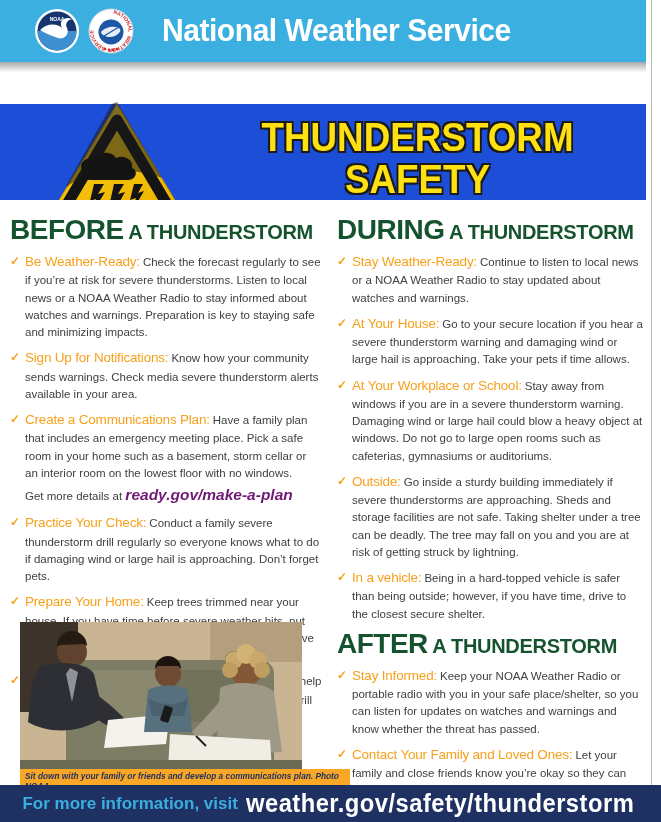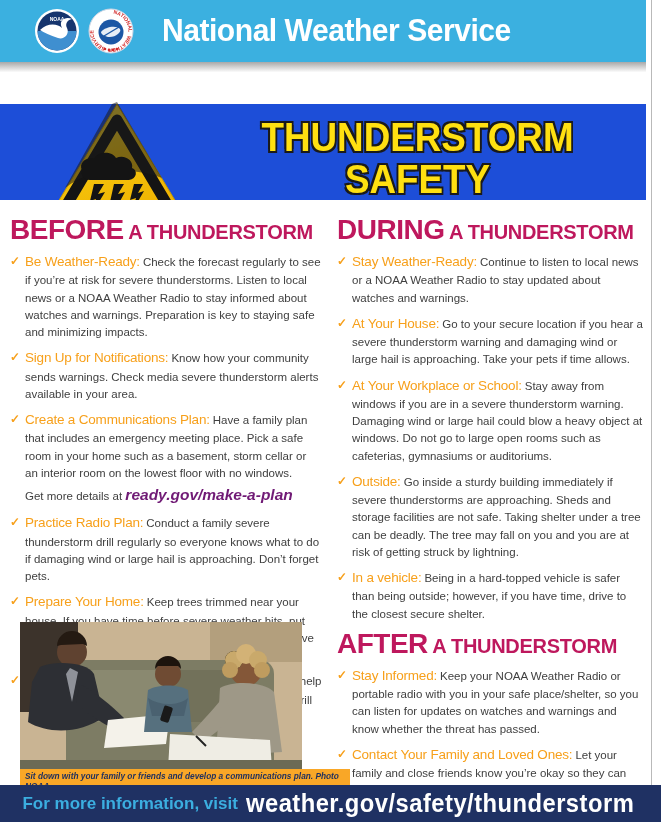--- a/index.html
+++ b/index.html
@@ -28,21 +28,21 @@
                 transform:scaleX(0.92);transform-origin:center;display:block;line-height:1.05;}
   .banner-line2{font-size:34px;font-weight:bold;color:#ffffff;display:block;line-height:1.1;
                 transform:scaleX(0.92);transform-origin:center;letter-spacing:0.5px;}
 
   
   .content{position:absolute;top:200px;left:0;width:646px;height:585px;background:#fff;}
   .col{position:absolute;top:14px;}
   .col-left{left:10px;width:312px;}
   .col-right{left:337px;width:306px;}
 
-  .sec-heading{color:#be185d;font-weight:bold;margin:2px 0 8px 0;line-height:1;}
+  .sec-heading{color:#14532d;font-weight:bold;margin:2px 0 8px 0;line-height:1;}
   .sec-heading .big{font-size:28px;letter-spacing:-0.5px;}
   .sec-heading .small{font-size:20px;letter-spacing:-0.3px;}
 
   .item{position:relative;padding-left:15px;margin-bottom:7px;
         font-size:11.5px;line-height:1.5;color:#404040;}
   .check{position:absolute;left:0;top:0;color:#f7a01b;font-weight:bold;font-size:12px;}
   .item-title{color:#f7a01b;font-weight:normal;font-size:13.5px;letter-spacing:-0.2px;margin-right:3px;}
   .extra-line{margin-top:1px;}
   .red-link{color:#701a75;font-weight:bold;font-style:italic;font-size:15.5px;cursor:pointer;}
 
@@ -135,21 +135,21 @@
       </div>
       <div class="item">
         <span class="check">✓</span>
         <span class="item-title">Create a Communications Plan:</span><span class="item-text">Have a family plan that includes an emergency meeting place. Pick a safe room in your home such as a basement, storm cellar or an interior room on the lowest floor with no windows.</span>
         <div class="extra-line">
           <span>Get more details at </span><span class="red-link">ready.gov/make-a-plan</span>
         </div>
       </div>
       <div class="item">
         <span class="check">✓</span>
-        <span class="item-title">Practice Radio Plan:</span><span class="item-text">Conduct a family severe thunderstorm drill regularly so everyone knows what to do if damaging wind or large hail is approaching. Don’t forget pets.</span>
+        <span class="item-title">Practice Your Check:</span><span class="item-text">Conduct a family severe thunderstorm drill regularly so everyone knows what to do if damaging wind or large hail is approaching. Don’t forget pets.</span>
       </div>
       <div class="item">
         <span class="check">✓</span>
         <span class="item-title">Prepare Your Home:</span><span class="item-text">Keep trees trimmed near your house. If you have time before severe weather hits, put away loose objects, close windows and doors, and move valuable objects inside or under a sturdy structure.</span>
       </div>
       <div class="item">
         <span class="check">✓</span>
         <span class="item-title">Help Your Neighbor:</span><span class="item-text">Take CPR training so you can help if someone is hurt during severe weather. Conduct a drill with elderly or disabled neighbors.</span>
       </div>
     </div>

